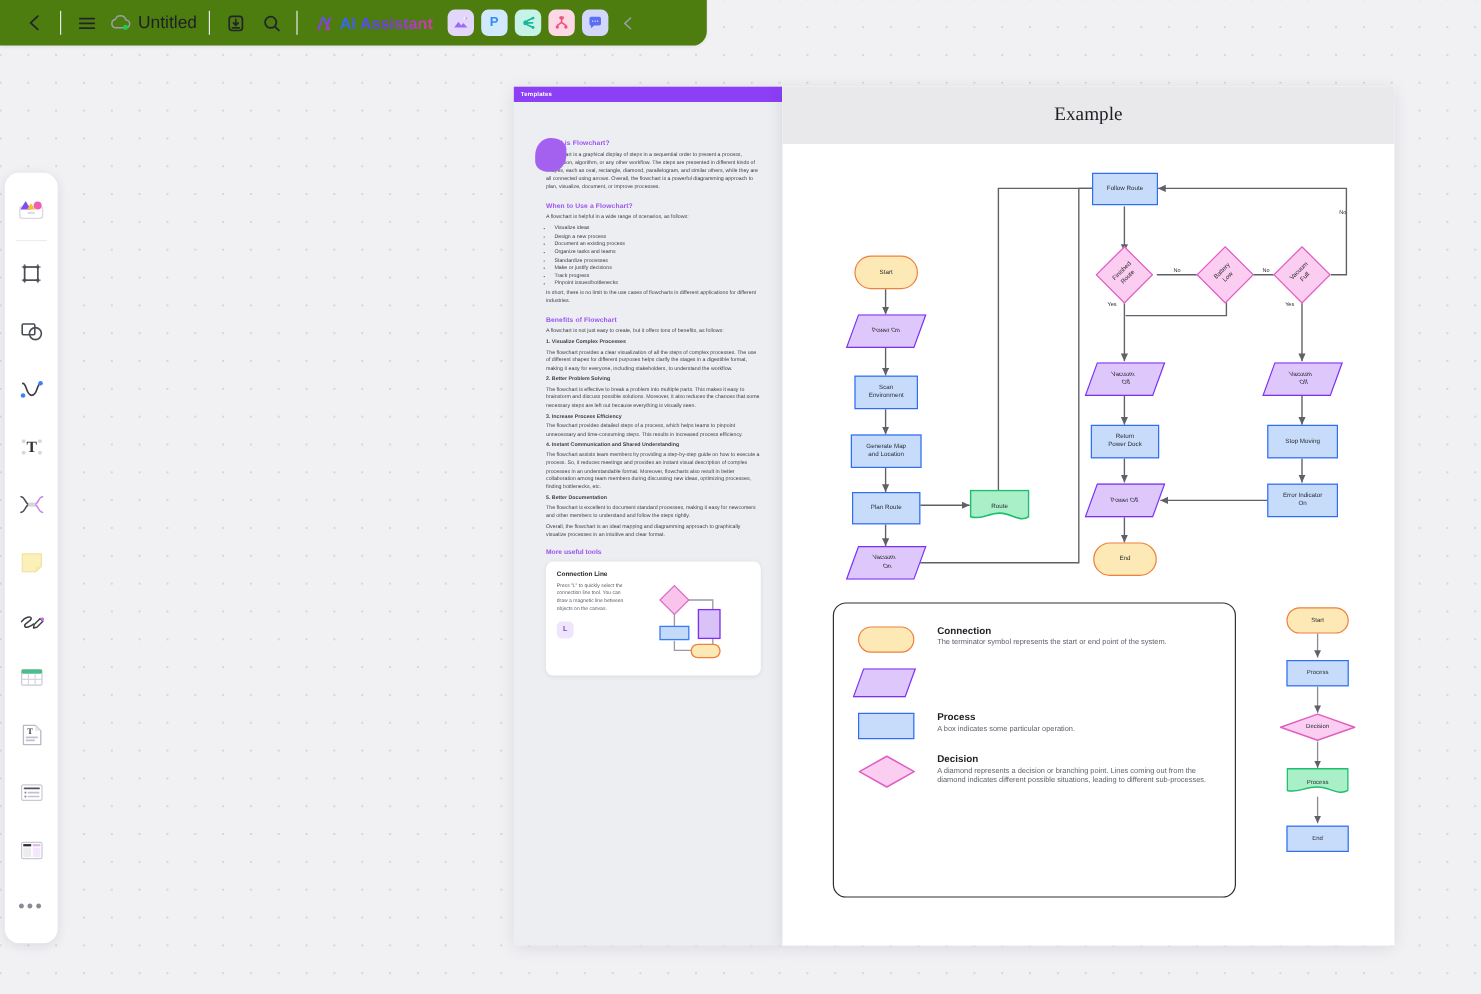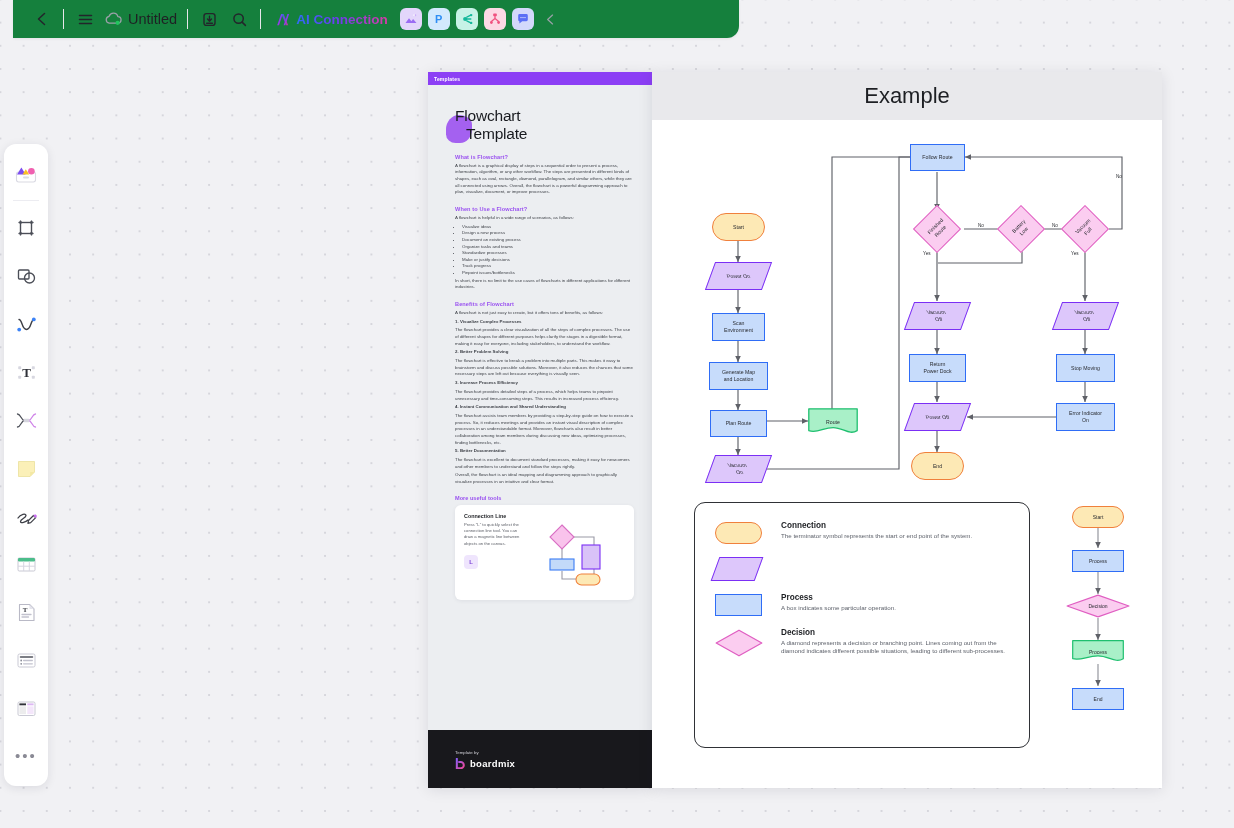--- a/index.html
+++ b/index.html
@@ -11,23 +11,23 @@
   body {
     background-color: #f1f1f4;
     background-image: radial-gradient(#d6d6dc 1.1px, transparent 1.2px);
     background-size: 23.2px 23.2px;
     background-position: 12px 11px;
     position: relative;
   }
 
   
   #topbar {
-    position: absolute; top: 0; left: 13px;
-    height: 38px; width: 726px;
-    background: #15803d;
+    position: absolute; top: 0; left: 0;
+    height: 38px; width: 589px;
+    background: #4d7c0f;
     border-bottom-right-radius: 12px;
     display: flex; align-items: center;
     padding: 0 6px 0 14px;
     box-shadow: 0 1px 3px rgba(0,0,0,.06);
     z-index: 30;
   }
   .tb-btn {
     width: 30px; height: 30px;
     display: flex; align-items: center; justify-content: center;
     border-radius: 6px; cursor: pointer; color: #1f2024;
@@ -138,21 +138,21 @@
   #ex-page {
     position: absolute; left: 652px; top: 72px;
     width: 510px; height: 716px;
     background: #fff;
     box-shadow: 0 2px 14px rgba(20,20,40,.10);
   }
   #ex-head {
     height: 48px; background: #e9e9ec;
     display: flex; align-items: center; justify-content: center;
   }
-  #ex-title { font-size: 22px; color: #1d1f23; font-weight: 400; }
+  #ex-title { font-size: 16px; color: #1d1f23; font-weight: 400; font-family: Liberation Serif, serif; }
   #flow-wrap { position: relative; width: 510px; height: 330px; }
   #legend-box {
     position: absolute; left: 42px; top: 430px;
     width: 336px; height: 246px;
     border: 1.4px solid #2f3136; border-radius: 11px;
     padding: 17px 16px 0 20px;
   }
   .leg-row { display: flex; gap: 14px; margin-bottom: 11px; }
   .leg-ico { width: 52px; flex: 0 0 52px; display:flex; align-items:flex-start; padding-top:2px;}
   .leg-txt { padding-top: 1px; }
@@ -227,21 +227,21 @@
         <linearGradient id="aigrad" x1="0" y1="0" x2="1" y2="1">
           <stop offset="0%" stop-color="#2f6df6"></stop>
           <stop offset="50%" stop-color="#8b3bf0"></stop>
           <stop offset="100%" stop-color="#e0399f"></stop>
         </linearGradient>
       </defs>
       <path d="M2.2 14.3 6.1 3.1h1.6l-3.7 11.2Z" fill="url(#aigrad)"></path>
       <path d="M8.6 14.3 12.5 3.1h1.6l-3.8 11.2Z" fill="url(#aigrad)"></path>
       <path d="M6.4 3.1h2.2l4.6 11.2h-2.1Z" fill="url(#aigrad)" opacity=".85"></path>
     </svg>
-    <span id="ai-label">AI Connection</span>
+    <span id="ai-label">AI Assistant</span>
   </div>
   <div class="app-icon" style="background:#e3d6fb">
     <svg width="14" height="14" viewBox="0 0 14 14">
       <path d="M1.5 11 5 6.2l2.4 3 1.7-2.1 3.4 3.9z" fill="#9b6cf3"></path>
       <circle cx="11.2" cy="3.3" r="1.05" fill="#c7a6fa"></circle>
       <path d="M10.1 1.6l.4 1.1 1.1.4-1.1.4-.4 1.1-.4-1.1-1.1-.4 1.1-.4z" fill="#fff"></path>
     </svg>
   </div>
   <div class="app-icon" style="background:#d2e9fd">
     <span style="font-size:11px;font-weight:700;color:#2f8ef5;font-family:'Liberation Sans',sans-serif;">P</span>
@@ -400,24 +400,20 @@
   </div>
   <div class="rail-item">
     <span id="rail-more">•••</span>
   </div>
 </div>
 
 <div id="tpl-page">
   <div id="tpl-bar">Templates</div>
   <div id="tpl-body">
     <div id="blob"></div>
-    <div id="tpl-title">
-      <span>Flowchart</span>
-      <span class="l2">Template</span>
-    </div>
 
     <h3 class="sec">What is Flowchart?</h3>
     <p class="body">A flowchart is a graphical display of steps in a sequential order to present a process, information, algorithm, or any other workflow. The steps are presented in different kinds of shapes, each as oval, rectangle, diamond, parallelogram, and similar others, while they are all connected using arrows. Overall, the flowchart is a powerful diagramming approach to plan, visualize, document, or improve processes.</p>
 
     <h3 class="sec">When to Use a Flowchart?</h3>
     <p class="body">A flowchart is helpful in a wide range of scenarios, as follows:</p>
     <ul class="body-list">
       <li class="body">Visualize ideas</li>
       <li class="body">Design a new process</li>
       <li class="body">Document an existing process</li>
@@ -459,35 +455,20 @@
           <path d="M62 62 V56" fill="none" stroke="#9a9aa6" stroke-width="1.1"></path>
           <path d="M30 14 26 22 34 22z" fill="none"></path>
           <polygon points="30,12 42,24 30,36 18,24" fill="#f9c3ec" stroke="#d96fc4" stroke-width="1.1"></polygon>
           <rect x="18" y="46" width="24" height="11" fill="#c3daf9" stroke="#3b7df5" stroke-width="1.1"></rect>
           <rect x="50" y="32" width="18" height="24" fill="#d9c2f8" stroke="#7b2ff5" stroke-width="1.1"></rect>
           <rect x="44" y="61" width="24" height="11" rx="5.5" fill="#fde9b5" stroke="#f0803c" stroke-width="1.1"></rect>
         </svg>
       </div>
     </div>
   </div>
-  <div id="tpl-footer">
-    <div class="t1">Template by</div>
-    <div id="bm-row">
-      <svg width="11" height="11" viewBox="0 0 12 12">
-        <defs>
-            <linearGradient id="bmg" x1="0" y1="0" x2="1" y2="1">
-          <stop offset="0%" stop-color="#8b5cf6"></stop>
-              <stop offset="100%" stop-color="#ec4899"></stop>
-        </linearGradient>
-          </defs>
-        <path d="M2 .8v10.4h4.2a3.4 3.4 0 0 0 0-6.8H4.4" fill="none" stroke="url(#bmg)" stroke-width="2.2" stroke-linecap="round"></path>
-      </svg>
-      <span id="bm-name">boardmix</span>
-    </div>
-  </div>
 </div>
 
 <div id="ex-page">
   <div id="ex-head">
     <div id="ex-title">Example</div>
   </div>
 
   <div id="flow-wrap">
     <svg class="lines" width="510" height="330">
       <defs>

